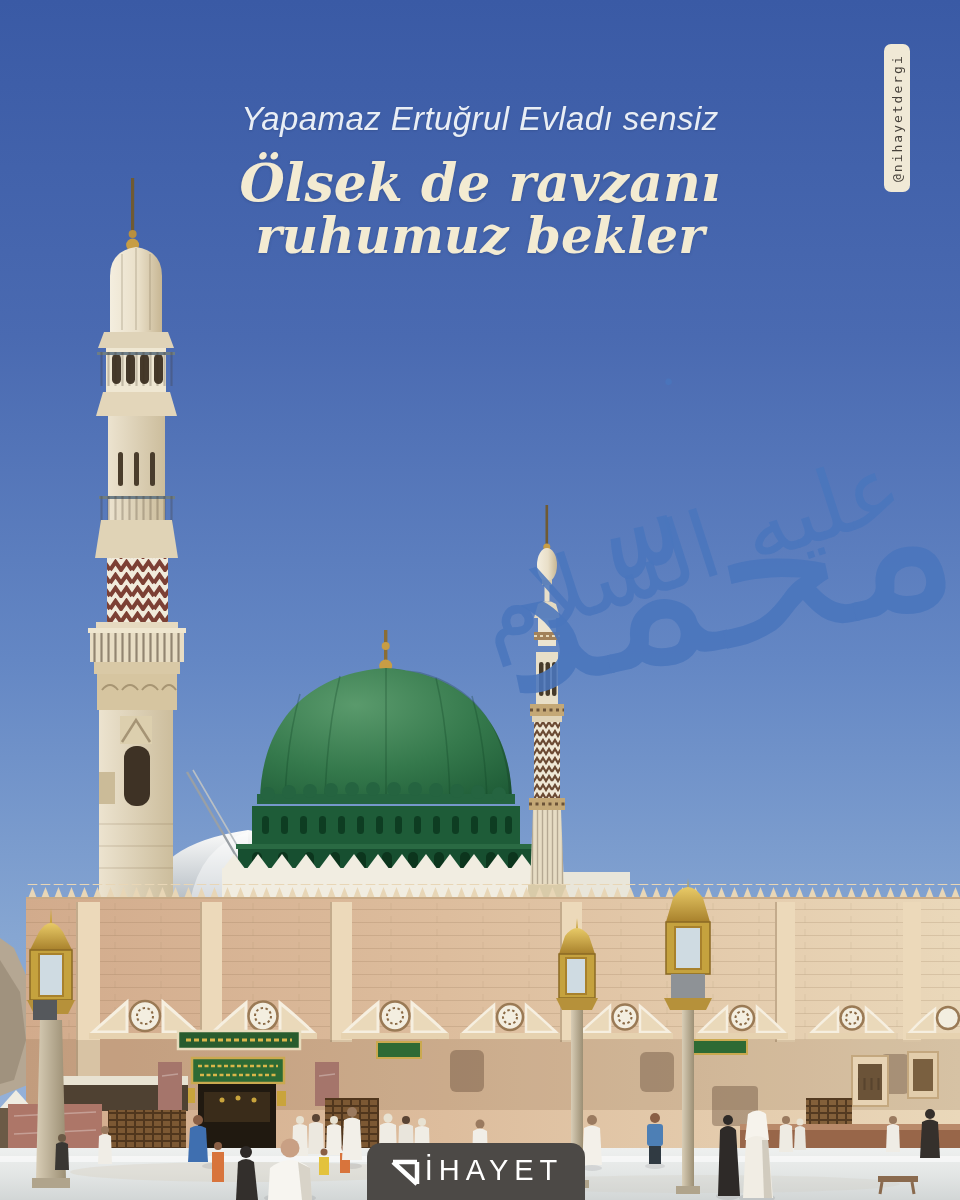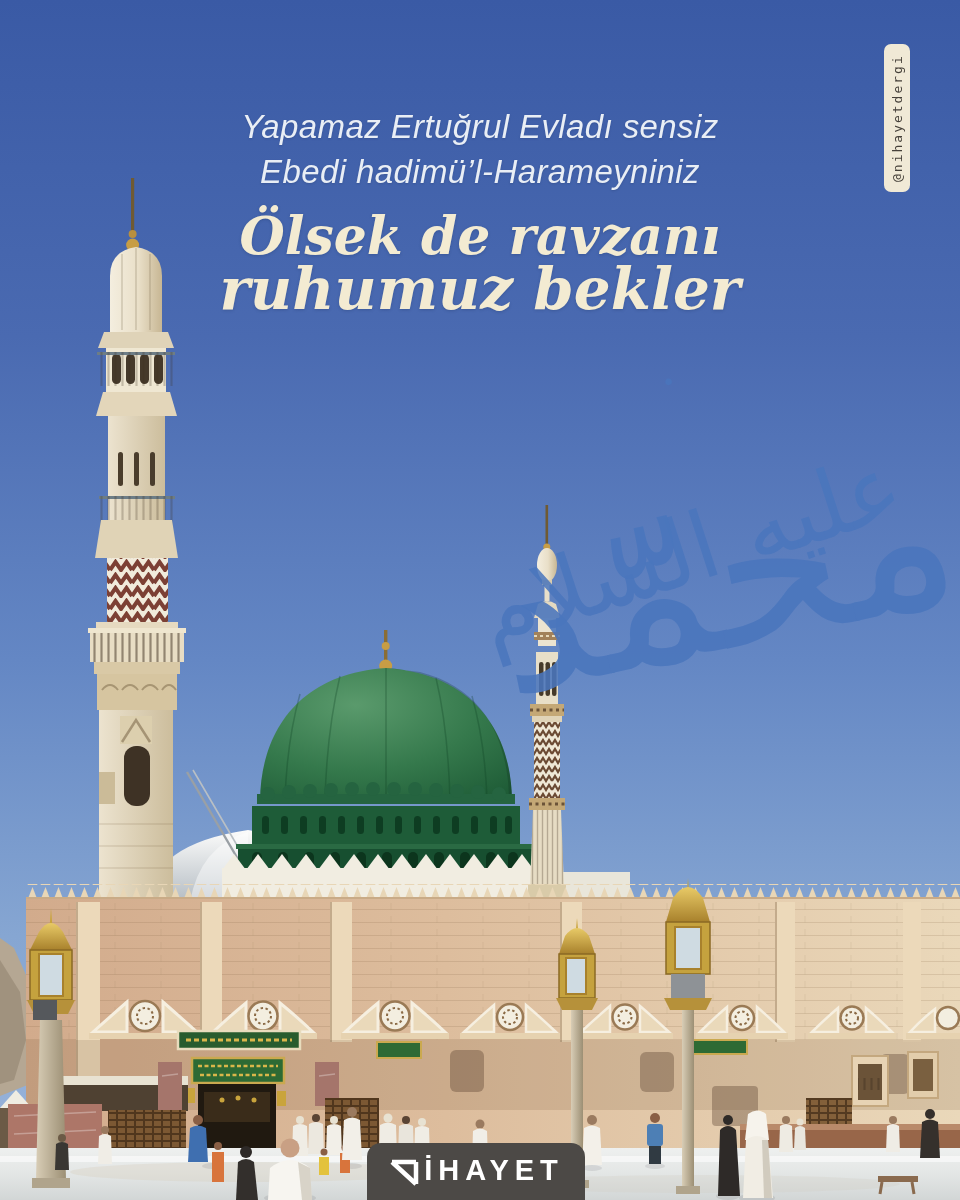--- a/index.html
+++ b/index.html
@@ -3,32 +3,32 @@
 <meta charset="utf-8">
 <style>
   html,body{margin:0;padding:0;background:#222;}
   .poster{
     position:relative;width:960px;height:1200px;overflow:hidden;
     background:linear-gradient(180deg,#3a5aa5 0%,#4a6ab1 28%,#6487c4 55%,#86a6d2 78%,#9cb6dc 100%);
     font-family:"Liberation Sans",sans-serif;
   }
   .scene{position:absolute;left:0;top:0;}
   
-  .quote{position:absolute;top:104px;left:0;width:100%;text-align:center;z-index:6;}
+  .quote{position:absolute;top:96px;left:0;width:100%;text-align:center;z-index:6;}
   .quote-line{
     font-family:"Liberation Sans",sans-serif;font-style:italic;font-weight:300;
     font-size:33px;line-height:45px;color:#e9eef5;letter-spacing:.4px;
     text-shadow:0 1px 2px rgba(30,50,95,.25);
   }
   .quote-em1,.quote-em2{
     font-family:"DejaVu Serif",serif;font-style:italic;font-weight:bold;color:#f3ebd2;
     text-shadow:0 1px 3px rgba(30,50,95,.28);
   }
   .quote-em1{font-size:52px;line-height:60px;margin-top:12px;}
-  .quote-em2{font-size:58px;line-height:46px;}
+  .quote-em2{font-size:50px;line-height:46px;}
   
   .calligraphy{position:absolute;left:430px;top:355px;width:530px;height:480px;z-index:2;
     color:#4a76bd;pointer-events:none;font-family:"DejaVu Sans",sans-serif;}
   .cal-main{position:absolute;right:4px;top:120px;font-size:205px;line-height:1;
     transform:rotate(-12deg);opacity:.88;}
   .cal-sec{position:absolute;left:40px;top:150px;font-size:92px;line-height:1;
     transform:rotate(-18deg);opacity:.85;}
   .cal-mark{position:absolute;left:238px;top:20px;font-size:60px;transform:rotate(-14deg);opacity:.8;}
   
   .badge{
@@ -37,21 +37,21 @@
     writing-mode:vertical-rl;transform:rotate(180deg);
     font-family:"DejaVu Sans Mono",monospace;font-size:13px;letter-spacing:2px;color:#46413a;
   }
   
   .logo{
     position:absolute;left:367px;top:1143px;width:218px;height:70px;z-index:8;
     background:#4c4946;border-radius:14px;display:flex;align-items:flex-start;justify-content:center;
     padding-top:11px;box-sizing:border-box;gap:4px;
   }
   .logo-n{display:block;margin-top:2px;}
-  .logo-text{font-family:"Liberation Sans",sans-serif;font-weight:700;font-size:29px;
+  .logo-text{font-family:"Liberation Sans",sans-serif;font-weight:400;font-size:29px;
     letter-spacing:6px;color:#ffffff;line-height:32px;}
 </style>
 </head>
 <body>
 
 <div class="poster">
 
   <div class="calligraphy">
     <span class="cal-mark">۬</span>
     <span class="cal-sec">عليه السلام</span>
@@ -543,21 +543,20 @@
       </g>
       <g>
         <circle cx="246" cy="1152" r="6" fill="#2e2a28"></circle>
         <path d="M236 1200 L238 1162 Q246 1156 254 1162 L258 1200 Z" fill="#332f2c"></path>
       </g>
     </g>
   </svg>
 
   <div class="quote">
     <div class="quote-line">Yapamaz Ertuğrul Evladı sensiz</div>
-    <div class="quote-line">Ebedi hadimü’l-Harameyniniz</div>
     <div class="quote-em1">Ölsek de ravzanı</div>
     <div class="quote-em2">ruhumuz bekler</div>
   </div>
 
   <div class="badge">@nihayetdergi</div>
 
   <div class="logo">
     <svg class="logo-n" width="32" height="32" viewBox="0 0 32 32">
       <path d="M4 6 H28 M28 6 V28 M4 6 L28 28" stroke="#ffffff" stroke-width="4.5" fill="none"></path>
     </svg>

